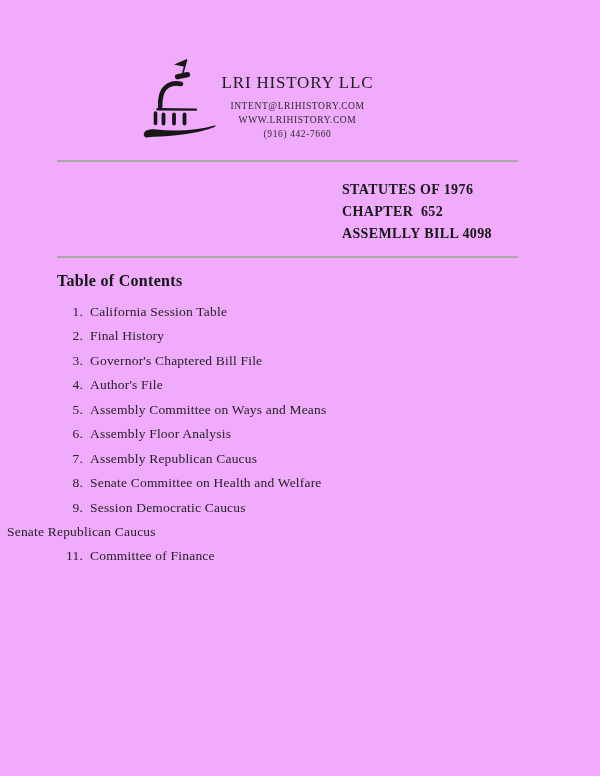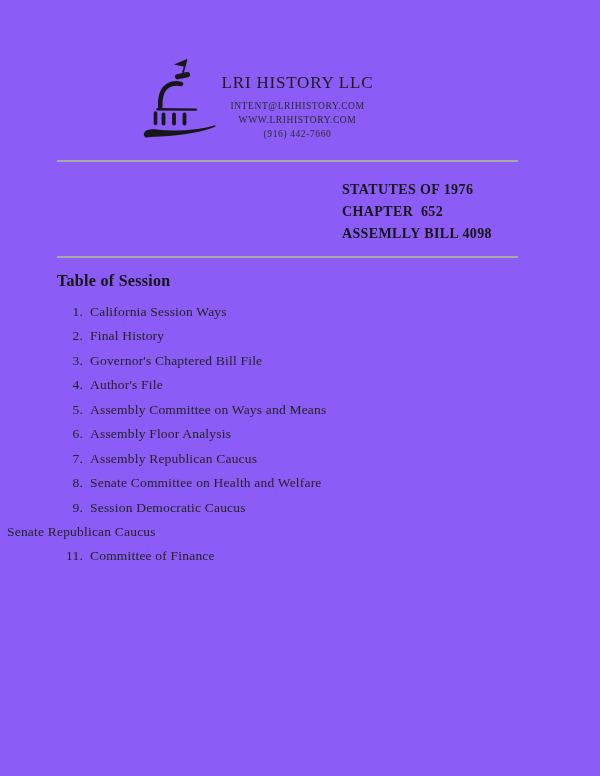--- a/index.html
+++ b/index.html
@@ -4,21 +4,21 @@
 <style>
   html, body {
     margin: 0;
     padding: 0;
     background: #ffffff;
   }
   .page {
     position: relative;
     width: 600px;
     height: 776px;
-    background: #8b5cf6;
+    background: #f0abfc;
     overflow: hidden;
     font-family: "Liberation Serif", "DejaVu Serif", serif;
     color: #1f1f1f;
   }
   .abs { position: absolute; }
 
   
   .logo {
     left: 140px;
     top: 56px;
@@ -139,27 +139,27 @@
 
   <div class="abs rule rule-top"></div>
   <div class="abs rule rule-bottom"></div>
 
   <div class="abs ref-block">
     <div>STATUTES OF 1976</div>
     <div>CHAPTER  652</div>
     <div>ASSEMLLY BILL 4098</div>
   </div>
 
-  <div class="abs toc-title">Table of Session</div>
+  <div class="abs toc-title">Table of Contents</div>
 
   <ol class="abs toc-list">
 
       <li>
         <span class="toc-num">1.</span>
-        <span class="toc-label">California Session Ways</span>
+        <span class="toc-label">California Session Table</span>
       </li>
 
       <li>
         <span class="toc-num">2.</span>
         <span class="toc-label">Final History</span>
       </li>
 
       <li>
         <span class="toc-num">3.</span>
         <span class="toc-label">Governor's Chaptered Bill File</span>

